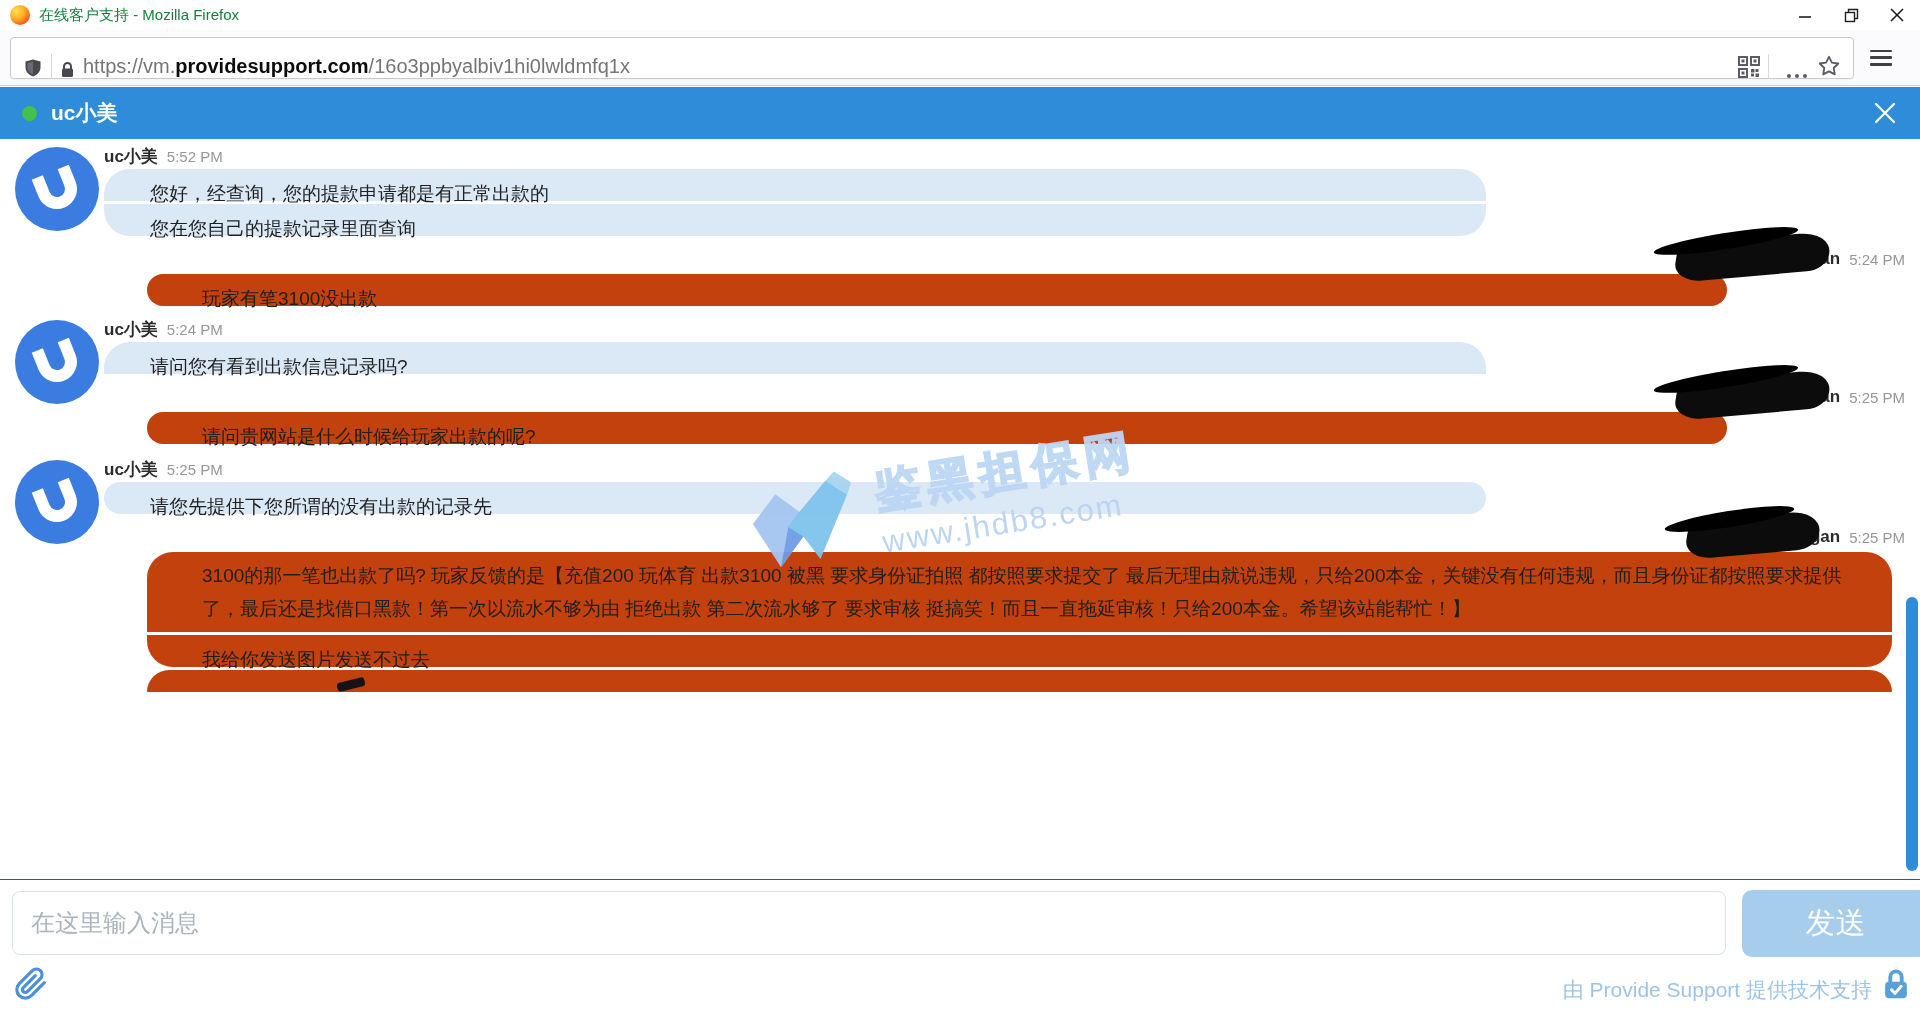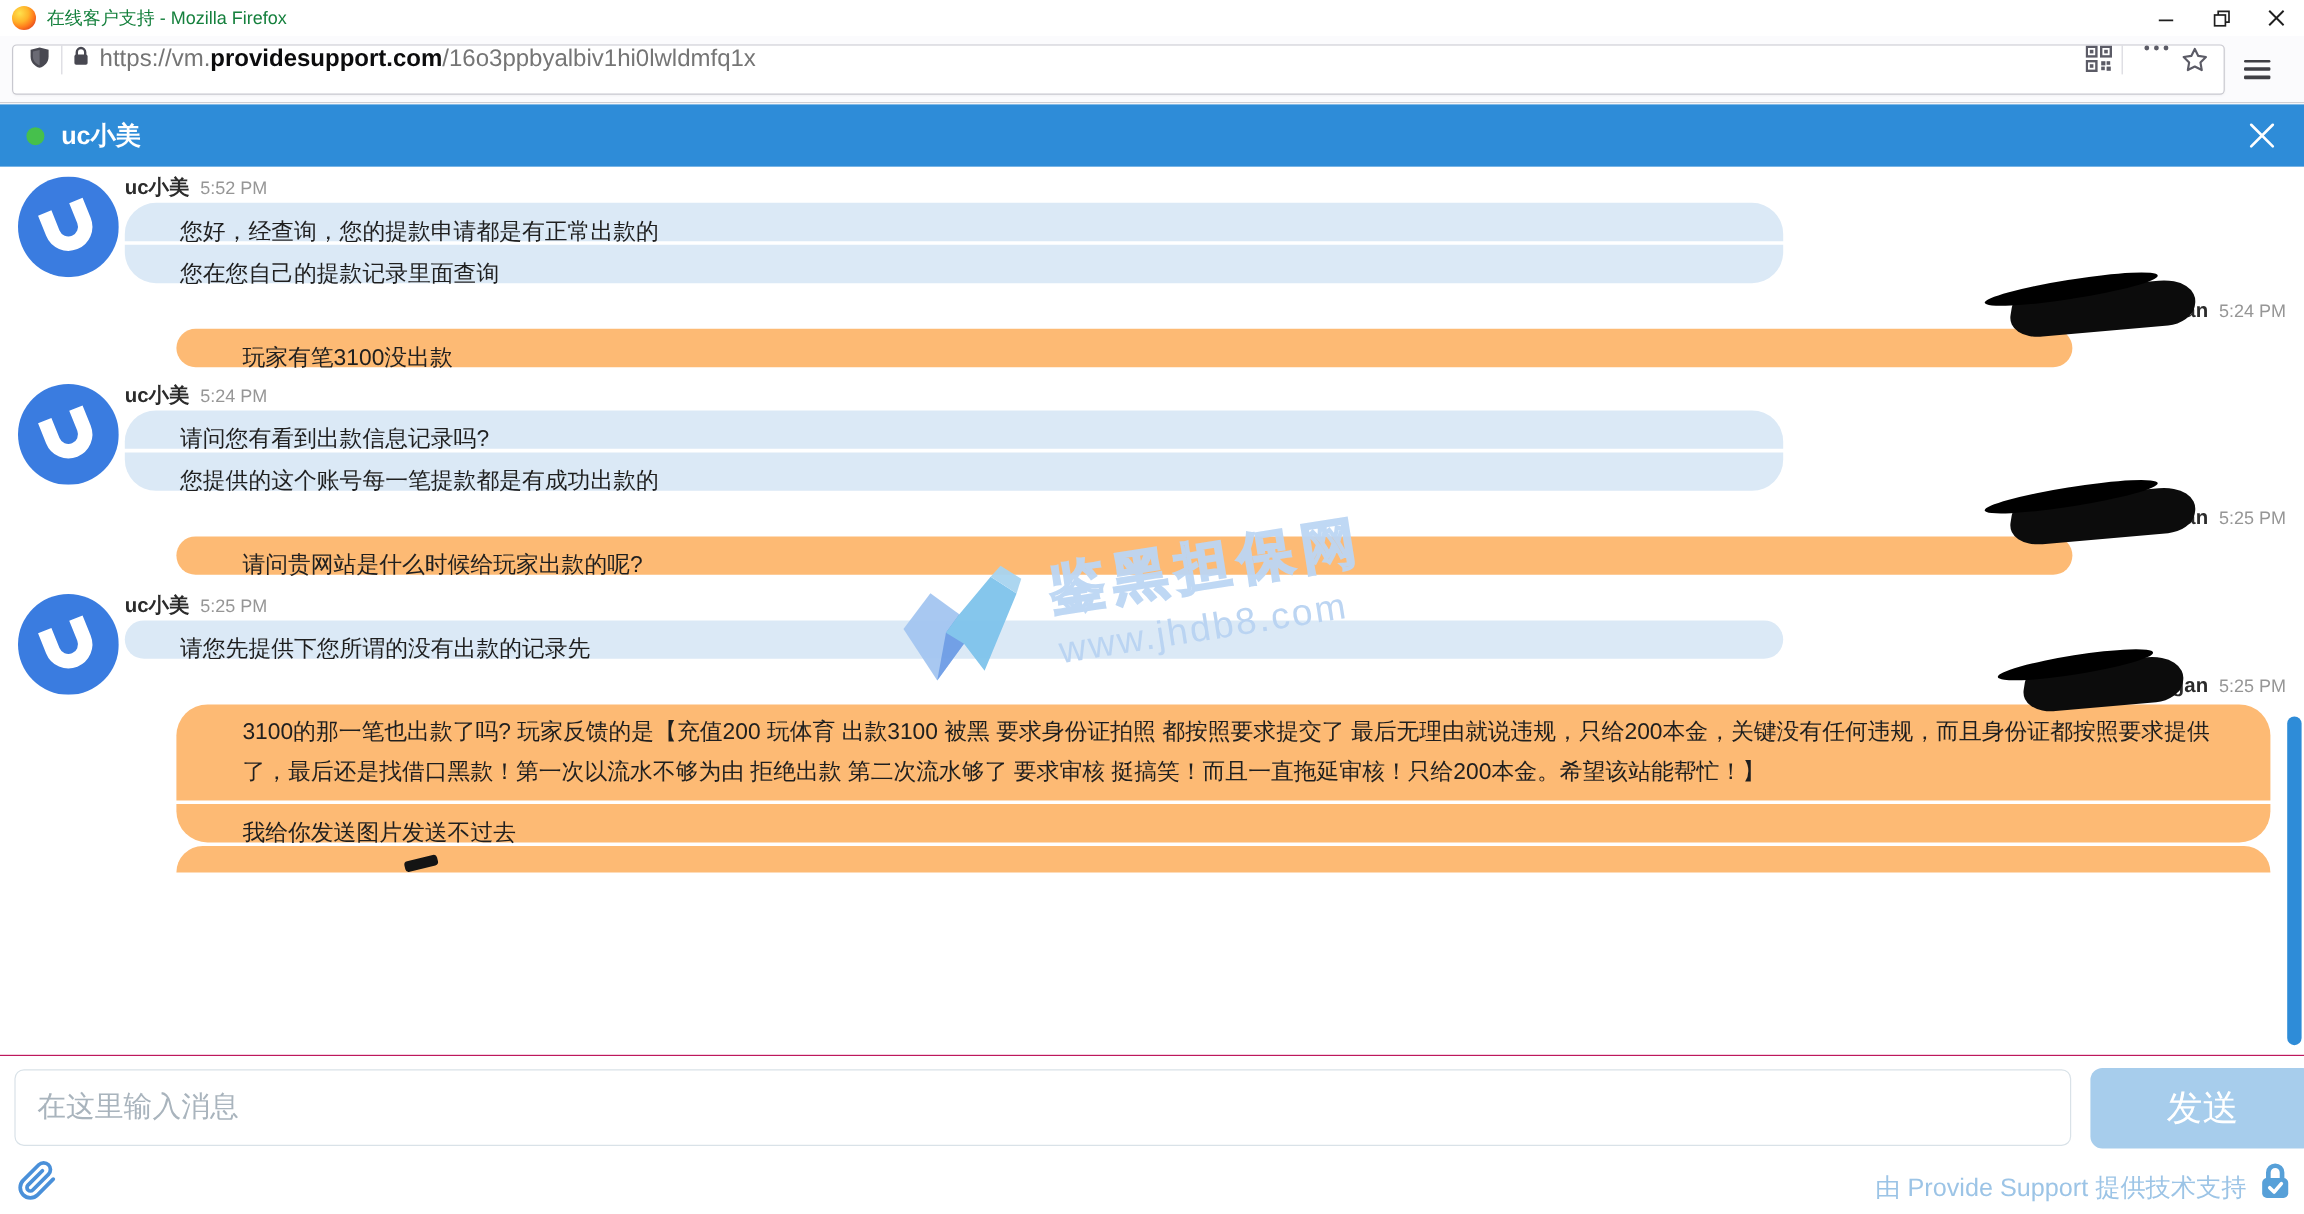--- a/index.html
+++ b/index.html
@@ -5,21 +5,21 @@
   html,body{margin:0;padding:0;width:1920px;height:1012px;overflow:hidden;background:#fff;
     font-family:"Liberation Sans","DejaVu Sans",sans-serif;}
   
   .titlebar{height:30px;background:#ffffff;display:flex;align-items:center;position:relative;}
   .ff-icon{width:20px;height:20px;border-radius:50%;margin-left:10px;
     background:radial-gradient(circle at 32% 30%,#ffe14d 0%,#ffb42a 38%,#ff7a1c 62%,#e8531f 78%,#b5317c 100%);}
   .win-title{font-size:15px;color:#15803d;margin-left:9px;}
   .win-controls{position:absolute;right:0;top:0;height:30px;display:flex;}
   .win-btn{width:46px;height:30px;display:flex;align-items:center;justify-content:center;}
   .toolbar{height:56px;background:#fbfbfd;border-bottom:1px solid #cfcfd4;display:flex;align-items:center;padding:0 10px;box-sizing:border-box;}
-  .urlbar{flex:1;height:40px;background:#fff;border:1px solid #c8c8cf;border-radius:4px;display:flex;align-items:flex-start;box-shadow:0 1px 2px rgba(0,0,0,.04);}
+  .urlbar{flex:1;height:40px;background:#fff;border:1px solid #c8c8cf;border-radius:4px;display:flex;align-items:flex-end;box-shadow:0 1px 2px rgba(0,0,0,.04);}
   .vdiv{width:1px;height:24px;background:#d7d7de;margin:0 8px;}
   .url-text{font-size:20px;color:#757575;margin-left:8px;white-space:nowrap;flex:1;overflow:hidden;}
   .url-text .domain{color:#0c0c0d;font-weight:700;}
   .dots{display:flex;gap:4px;margin:0 10px;}
   .dots i{width:4px;height:4px;border-radius:50%;background:#5b5b66;}
   .hamburger{width:22px;height:16px;margin:0 18px 0 16px;display:flex;flex-direction:column;justify-content:space-between;}
   .hamburger i{height:2.6px;background:#3f3f45;border-radius:1px;}
   
   .chat-widget{position:absolute;left:0;top:87px;width:1920px;bottom:0;background:#fff;}
   .chat-header{height:52px;background:#2e8cd8;display:flex;align-items:center;padding:0 22px;box-sizing:border-box;}
@@ -28,21 +28,21 @@
   .chat-close{margin-left:auto;width:26px;height:26px;display:flex;align-items:center;justify-content:center;cursor:pointer;}
   .chat-body{position:relative;height:741px;background:#fff;overflow:hidden;}
   .grp{position:relative;}
   .name-row{height:24px;display:flex;align-items:baseline;margin-left:104px;}
   .agent-name{font-size:17px;font-weight:700;color:#2b2b2b;}
   .msg-time{font-size:15px;color:#969696;margin-left:9px;}
   .avatar{position:absolute;left:15px;top:2px;width:84px;height:84px;}
   .bubble{font-size:19px;color:#1f1f1f;box-sizing:border-box;}
   .bubble+.bubble{margin-top:3px;}
   .a-bub{margin-left:104px;width:1382px;background:#dbe9f6;padding-left:46px;}
-  .v-bub{margin-left:147px;width:1580px;background:#fdba74;padding-left:55px;}
+  .v-bub{margin-left:147px;width:1580px;background:#c2410c;padding-left:55px;}
   .v-bub.wide{width:1745px;}
   .one{height:32px;line-height:50px;}
   .multi{padding-top:7px;padding-bottom:7px;line-height:33px;padding-right:28px;}
   .r-all{border-radius:26px;}
   .r-top{border-radius:26px 26px 0 0;}
   .r-bot{border-radius:0 0 26px 26px;}
   .v-name-row{height:30px;display:flex;align-items:center;justify-content:flex-end;padding-right:15px;}
   .v-name{font-size:17px;font-weight:700;color:#2b2b2b;}
   .redaction{position:relative;display:inline-block;color:#222;}
   .redaction::after{content:"";position:absolute;left:-74px;right:-10px;top:-11px;bottom:-7px;background:#0c0c0c;
@@ -182,21 +182,20 @@
         <circle cx="42" cy="42" r="42" fill="#3a7ce0"></circle>
         <g transform="rotate(-22 42 42)">
             <path d="M28 24 V42 a14 14 0 0 0 28 0 V24" fill="none" stroke="#fff" stroke-width="12"></path>
           </g>
       </svg>
       <div class="name-row">
         <span class="agent-name">uc小美</span>
         <span class="msg-time">5:24 PM</span>
       </div>
       <div class="bubble a-bub one r-top">请问您有看到出款信息记录吗?</div>
-      <div class="bubble a-bub one r-bot">您提供的这个账号每一笔提款都是有成功出款的</div>
     </div>
 
     <div class="grp" style="margin-top:8px">
       <div class="v-name-row">
         <span class="v-name"></span>
           <span class="v-name redaction">dinghaig</span>
           <span class="v-name">an</span>
         <span class="msg-time">5:25 PM</span>
       </div>
       <div class="bubble v-bub one r-all">请问贵网站是什么时候给玩家出款的呢?</div>

